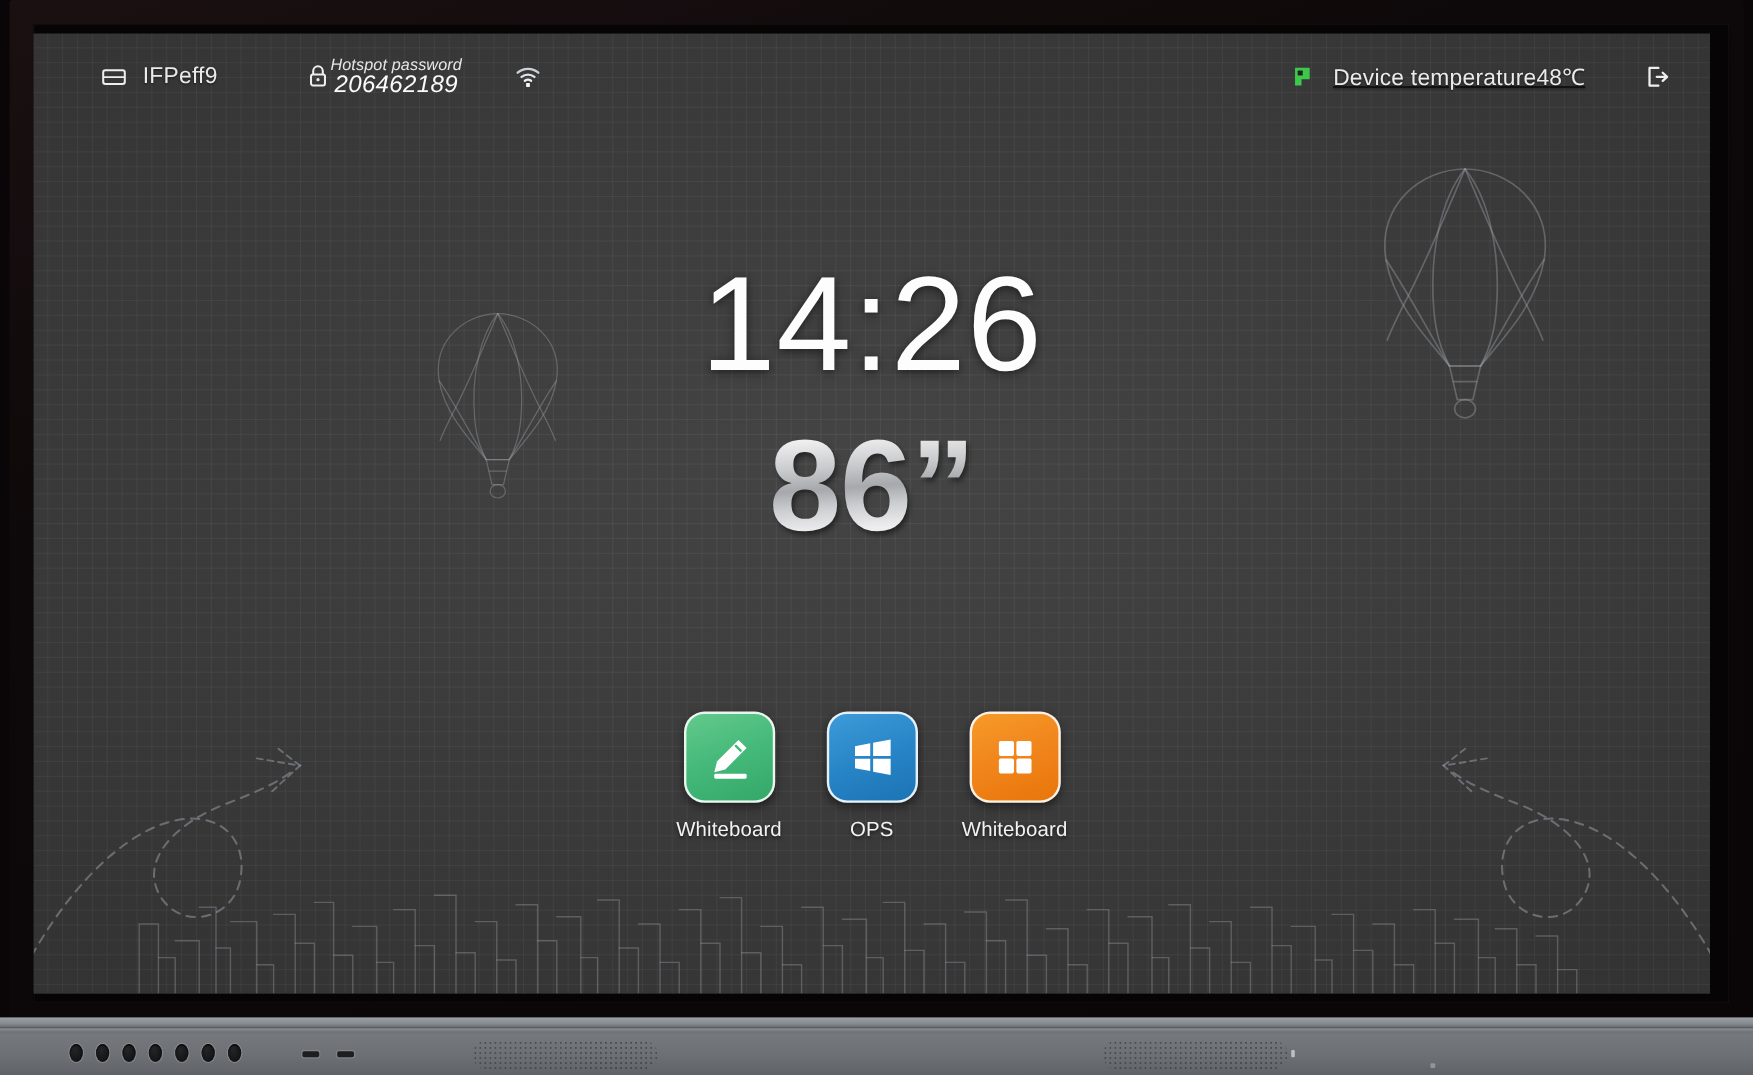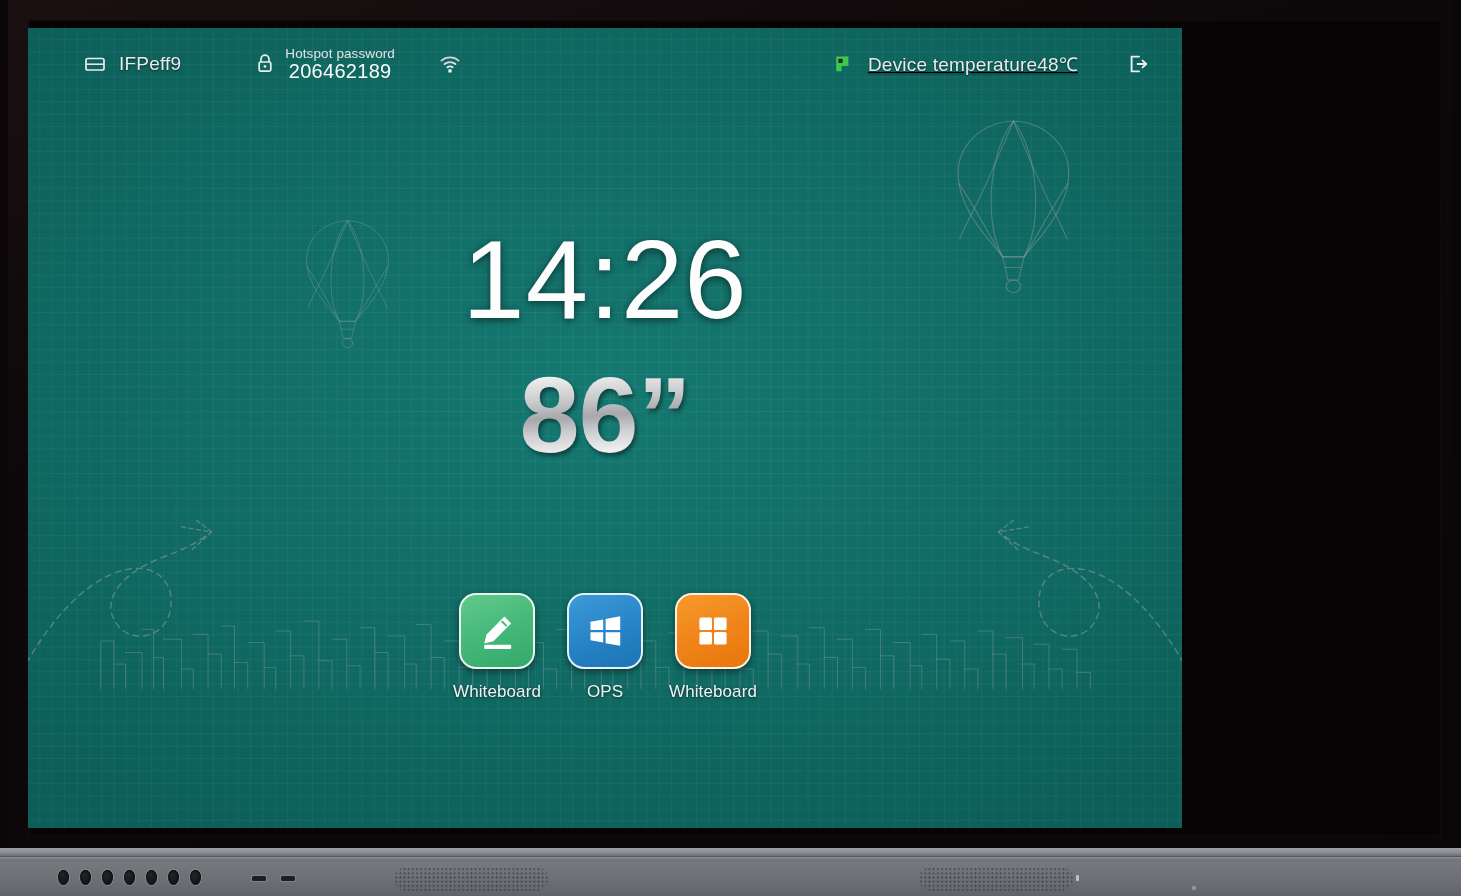--- a/index.html
+++ b/index.html
@@ -23,22 +23,22 @@
     border-radius:3px;
   }
   #bezel-inner-edge{
     position:absolute; left:20px; top:20px; width:1413px; height:816px;
     background:#060405;
     box-shadow: inset 0 0 2px rgba(120,80,80,.35);
   }
 
   
   #screen {
-    position:absolute; left:28px; top:28px; width:1154px; height:800px;
-    background:#0f766e;
+    position:absolute; left:28px; top:28px; width:1397px; height:800px;
+    background:#404040;
     overflow:hidden;
   }
   
   #grid {
     position:absolute; inset:0;
     background-image:
       linear-gradient(to right, rgba(255,255,255,0.055) 1px, transparent 1px),
       linear-gradient(to bottom, rgba(255,255,255,0.055) 1px, transparent 1px);
     background-size:12.4px 12.4px;
     background-position:-1px -1px;
@@ -60,32 +60,32 @@
     z-index:12;
   }
   .sb-group { display:flex; align-items:center; }
   .sb-icon { display:flex; align-items:center; justify-content:center; }
   .sb-text {
     color:#e9eaec; font-size:19px; letter-spacing:.2px;
     text-shadow:0 1px 2px rgba(0,0,0,.6);
     white-space:nowrap;
   }
   #sb-device { gap:13px; margin-left:22px; }
-  #sb-hotspot { gap:10px; margin-left:74px; }
+  #sb-hotspot { margin-left:74px;font-style:italic; }
   .hotspot-stack { display:flex; flex-direction:column; align-items:center; line-height:1.04; }
   .hotspot-label { color:#e4e6e9; font-size:13.5px; letter-spacing:.1px; }
   .hotspot-value { color:#fbfbfc; font-size:20px; letter-spacing:.3px; }
   #sb-wifi { margin-left:44px; }
   #sb-spacer { flex:1; }
   #sb-temp { gap:14px;text-decoration:underline; }
   #sb-logout { margin-left:48px; margin-right:10px; }
 
   
   #center {
-    position:absolute; left:0; top:10px; width:100%; height:100%;
+    position:absolute; left:0; top:0; width:100%; height:100%;
     display:flex; flex-direction:column; align-items:center;
     z-index:10;
   }
   #clock {
     margin-top:186px;
     color:#fdfdfd;
     font-size:112px; font-weight:400; line-height:1;
     letter-spacing:1px;
     text-shadow:0 2px 8px rgba(0,0,0,.55);
   }
@@ -102,21 +102,21 @@
     -webkit-background-clip:text; background-clip:text;
     color:transparent; -webkit-text-fill-color:transparent;
     filter:drop-shadow(2px 3px 2px rgba(0,0,0,.45));
     padding:0 10px;
   }
 
   
   #dock {
     position:absolute; left:50%; transform:translateX(-50%);
     top:565px;
-    display:flex; gap:28px; align-items:center;
+    display:flex; gap:39px; align-items:center;
     z-index:11;
   }
   .app { width:80px; display:flex; flex-direction:column; align-items:center; cursor:pointer; }
   .app-tile {
     width:76px; height:76px; border-radius:17px;
     display:flex; align-items:center; justify-content:center;
     border:2.5px solid rgba(255,255,255,.88);
     box-shadow:0 3px 7px rgba(0,0,0,.45);
   }
   .app-label {

